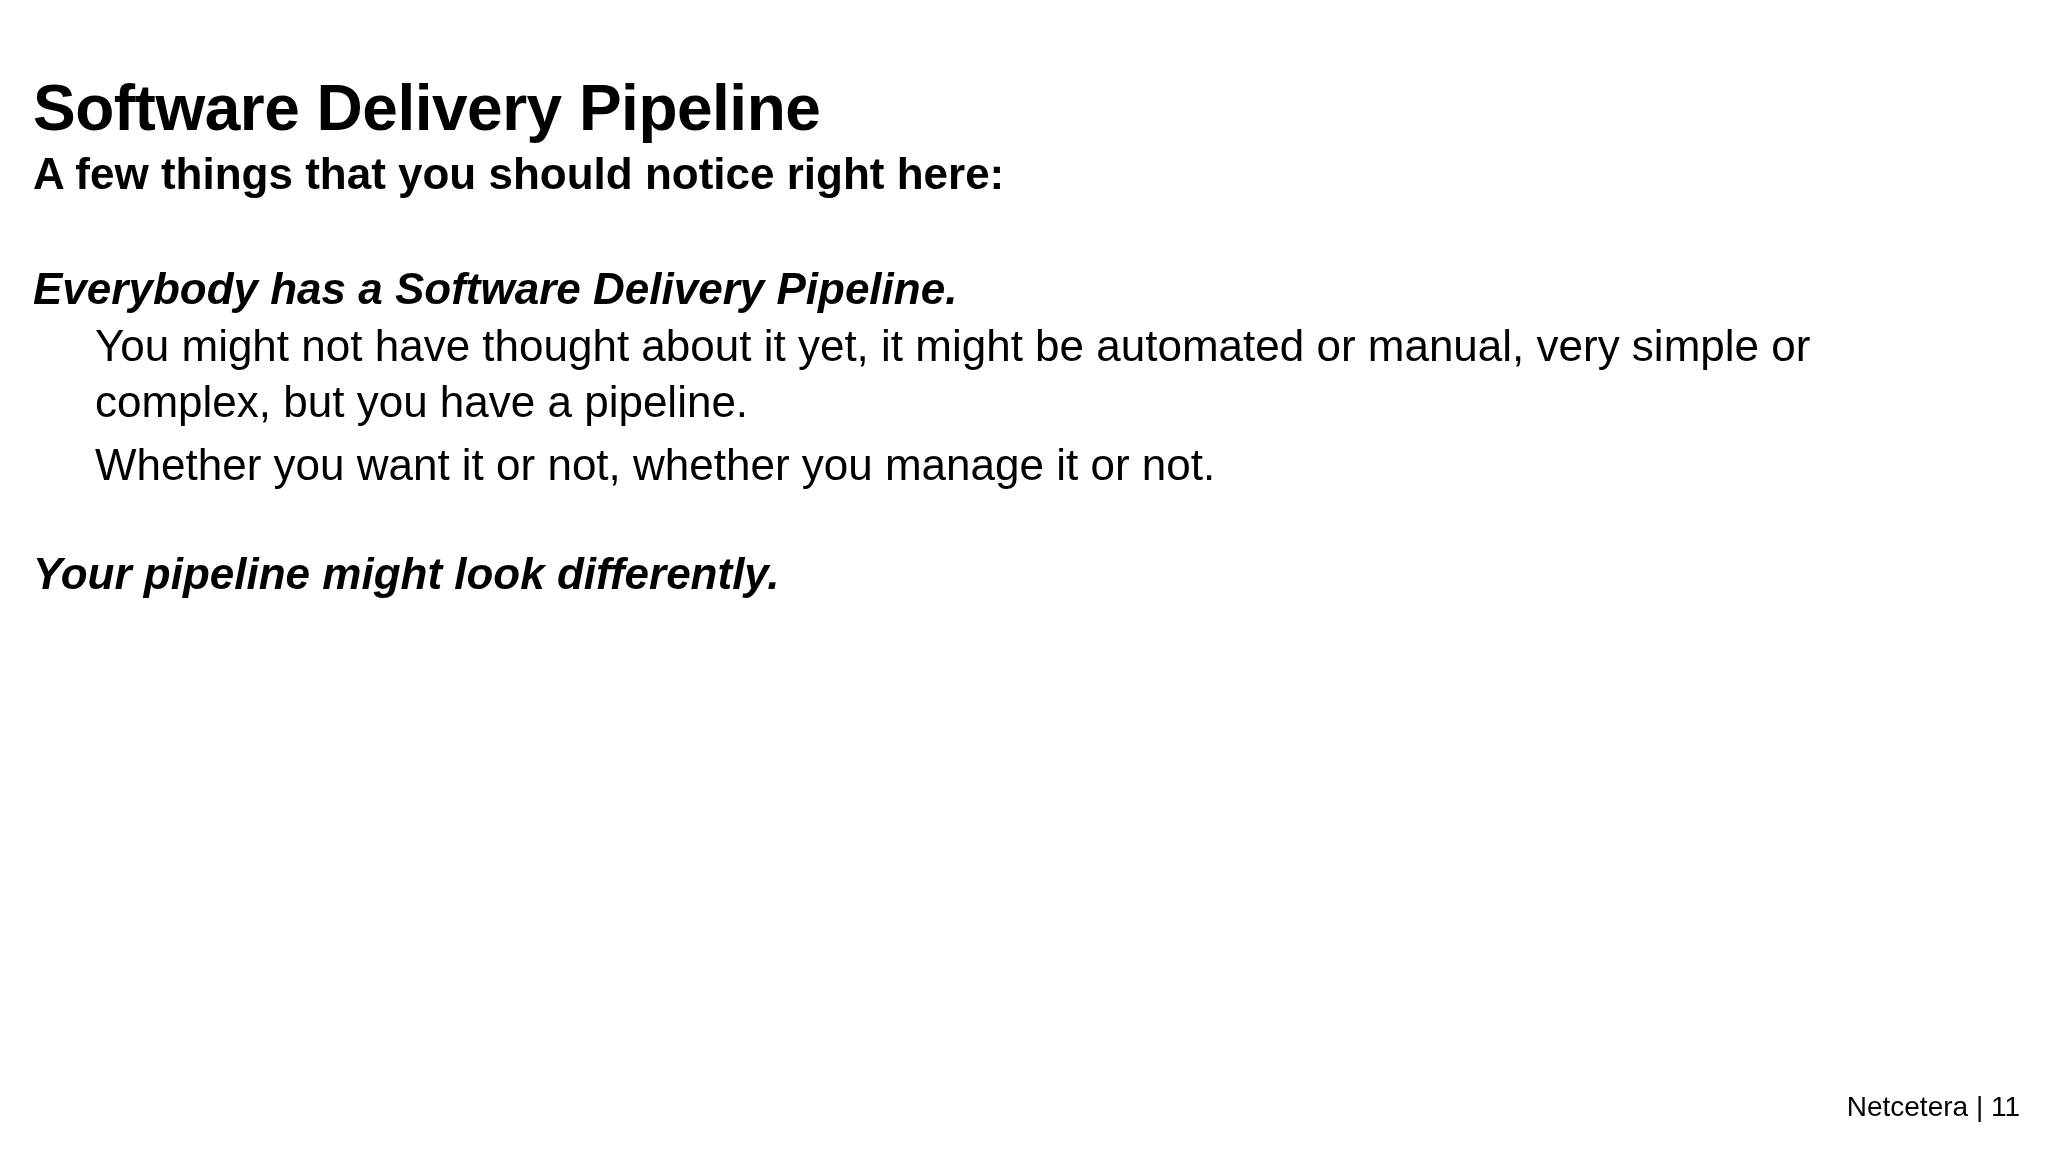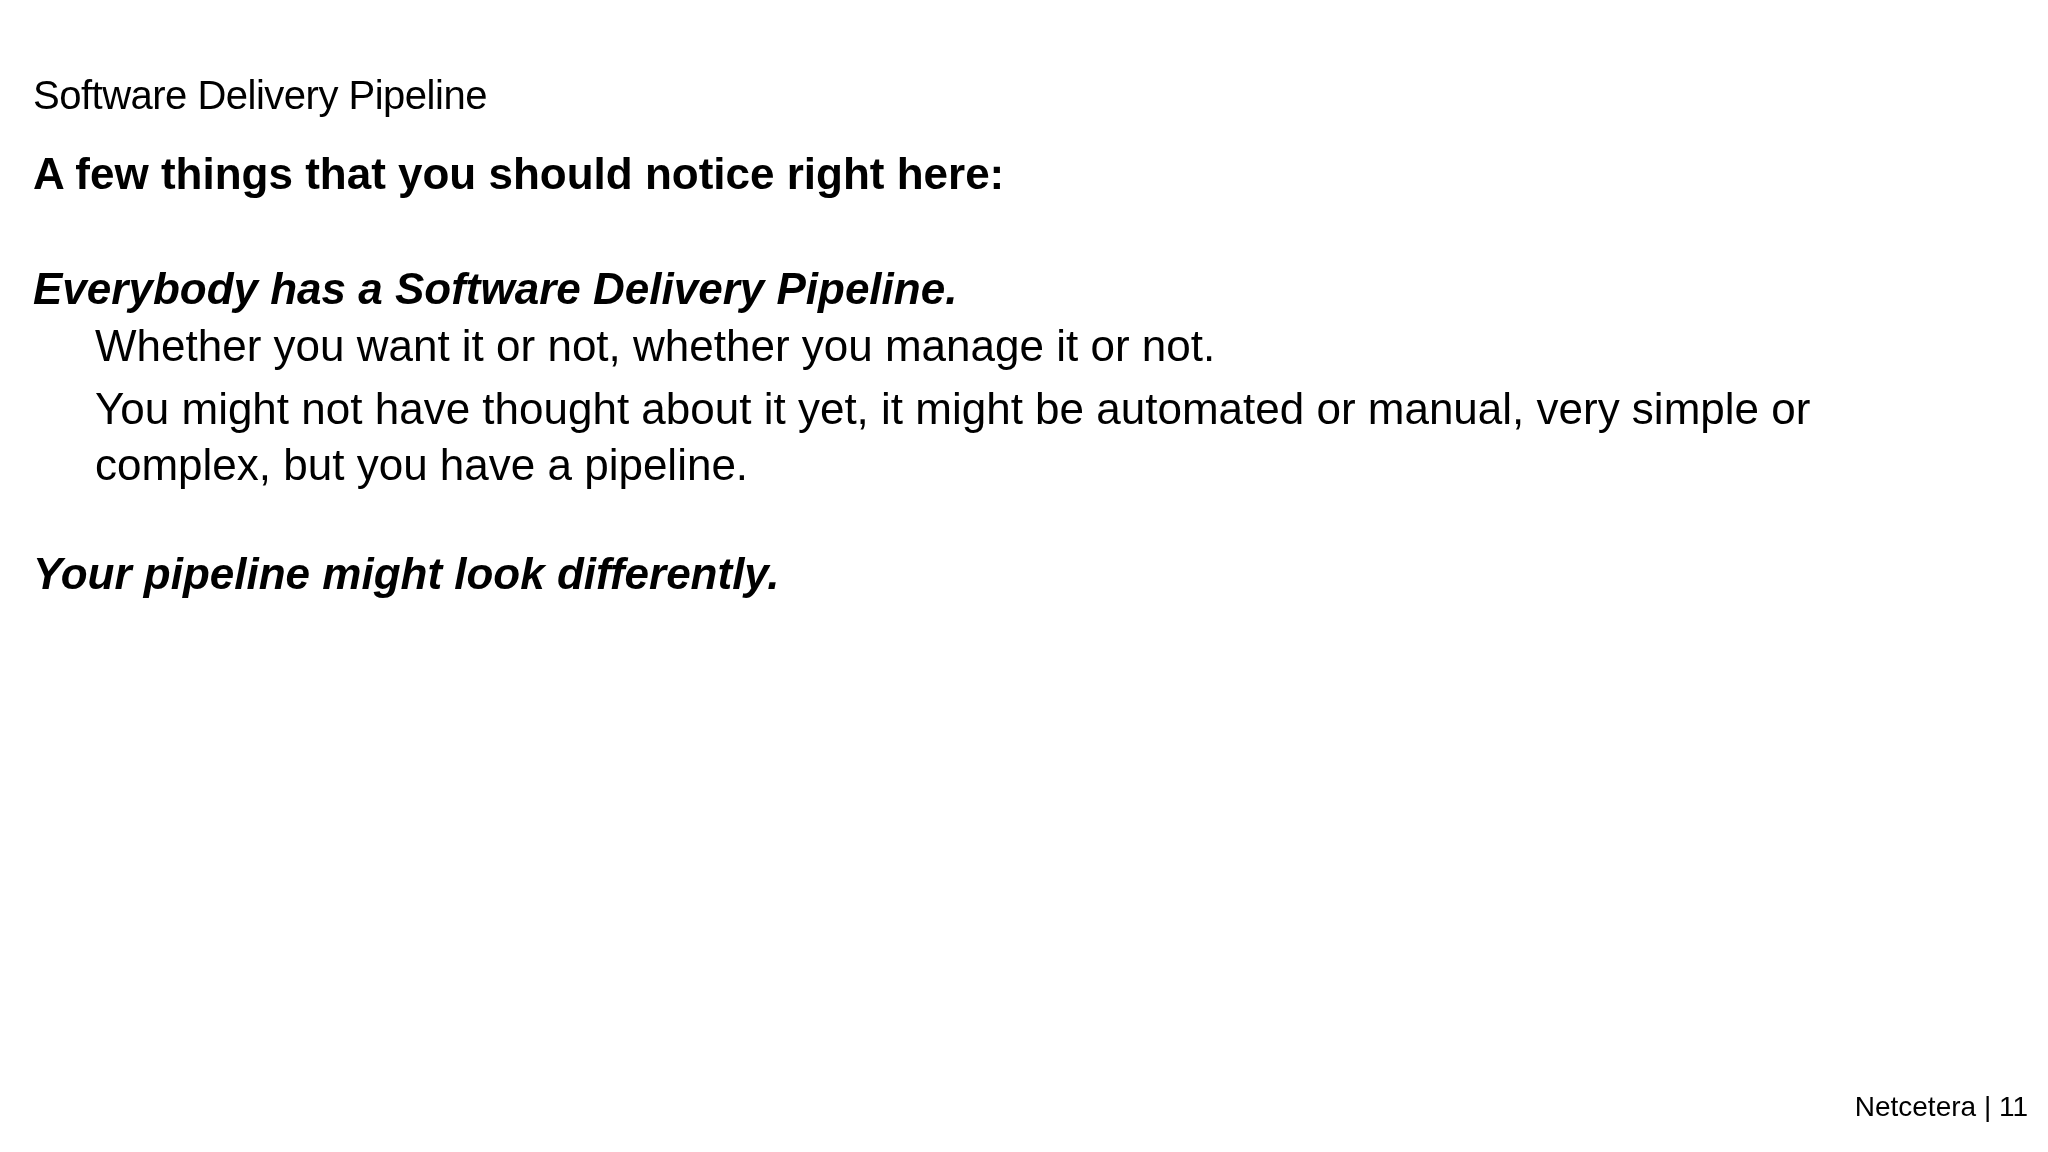--- a/index.html
+++ b/index.html
@@ -16,22 +16,22 @@
     font-family: "Liberation Sans", sans-serif;
     color: #000000;
     -webkit-font-smoothing: antialiased;
   }
 
   
   .slide-title {
     position: absolute;
     left: 33px;
     top: 24px;
-    font-size: 40px;
-    font-weight: normal;
+    font-size: 64px;
+    font-weight: bold;
     letter-spacing: -0.5px;
     line-height: 1.15;
     white-space: nowrap;
     margin-top: 48px;
   }
 
   
   .body-block {
     position: absolute;
     left: 33px;
@@ -74,21 +74,21 @@
     max-width: 1905px;
   }
 
   .sub-line + .sub-line {
     margin-top: 7px;
   }
 
   
   .footer {
     position: absolute;
-    right: 20px;
+    right: 28px;
     bottom: 28px;
     font-size: 28px;
     font-weight: normal;
     line-height: 1.2;
     white-space: nowrap;
   }
 </style>
 </head>
 <body>
 
@@ -97,22 +97,22 @@
   <h1 class="slide-title">Software Delivery Pipeline</h1>
 
   <div class="body-block">
 
     <p class="lead-line">A few things that you should notice right here:</p>
 
     <div class="spacer-lg"></div>
 
     <div class="section">
       <p class="section-heading">Everybody has a Software Delivery Pipeline.</p>
+      <p class="sub-line">You might not have thought about it yet, it might be automated or manual, very simple or complex, but you have a pipeline.</p>
       <p class="sub-line">Whether you want it or not, whether you manage it or not.</p>
-      <p class="sub-line">You might not have thought about it yet, it might be automated or manual, very simple or complex, but you have a pipeline.</p>
     </div>
 
     <div class="spacer-md"></div>
 
     <div class="section">
       <p class="section-heading">Your pipeline might look differently.</p>
     </div>
 
   </div>
 

